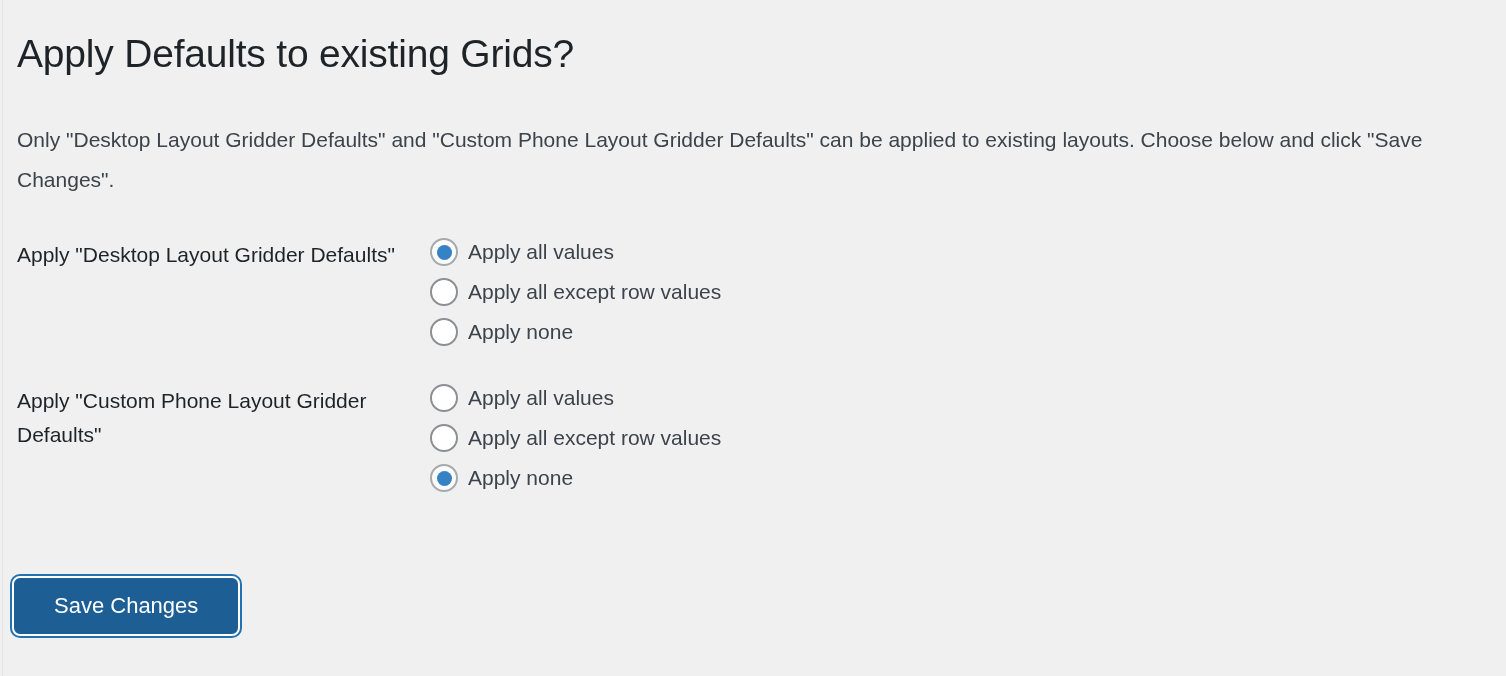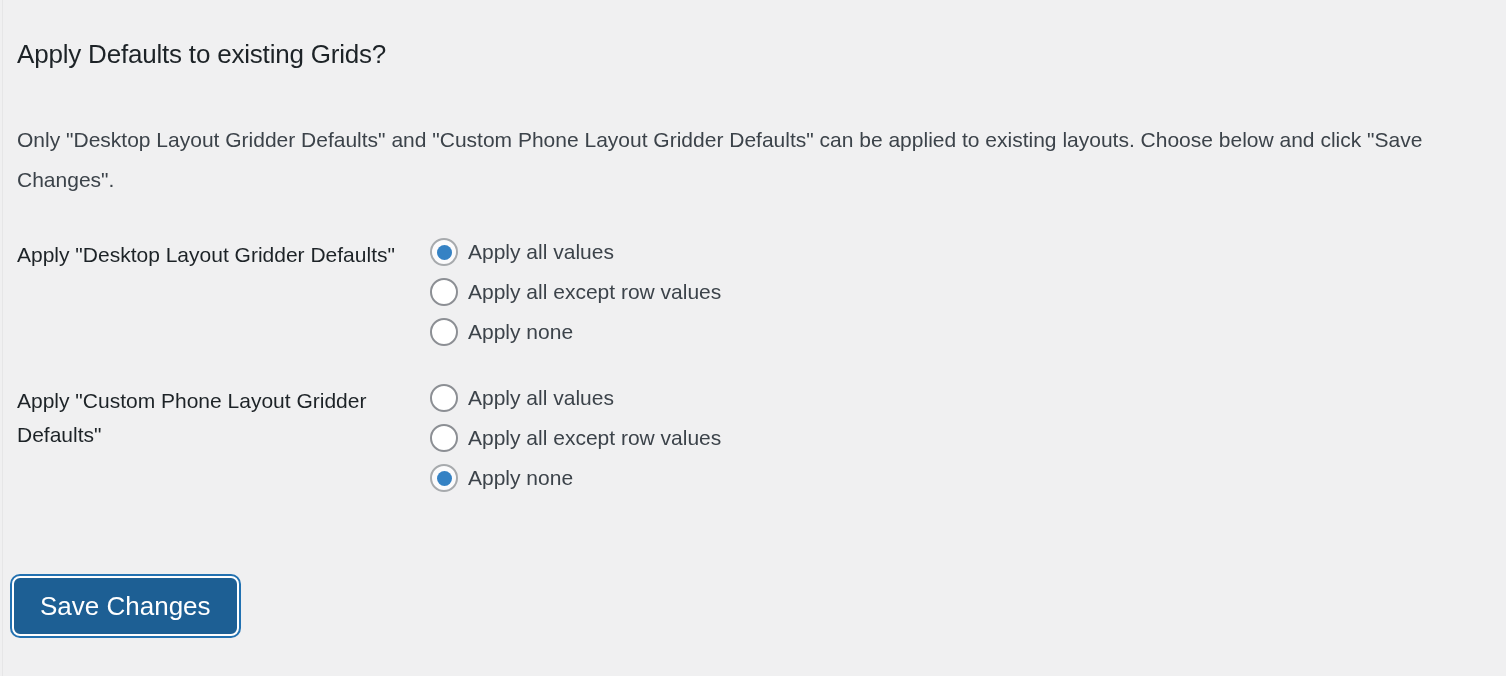--- a/index.html
+++ b/index.html
@@ -35,21 +35,21 @@
     height: 676px;
     padding: 0;
     box-sizing: border-box;
   }
 
   .page-title {
     position: absolute;
     left: 17px;
     top: 30px;
     margin: 0;
-    font-size: 26px;
+    font-size: 39px;
     line-height: 48px;
     font-weight: 400;
     color: #1d2327;
     letter-spacing: -0.2px;
     white-space: nowrap;
   }
 
   .page-description {
     position: absolute;
     left: 17px;
@@ -141,23 +141,23 @@
 
   .submit-area {
     position: absolute;
     left: 12px;
     top: 576px;
   }
 
   .save-button {
     position: relative;
     display: inline-block;
-    padding: 14px 26px;
+    padding: 14px 40px;
     font-family: "Liberation Sans", sans-serif;
-    font-size: 26px;
+    font-size: 22px;
     line-height: 28px;
     color: #ffffff;
     background: #1d5f94;
     border: 2px solid #ffffff;
     border-radius: 8px;
     box-shadow: 0 0 0 2px #2271b1;
     cursor: pointer;
     outline: none;
     -webkit-appearance: none;
     appearance: none;

